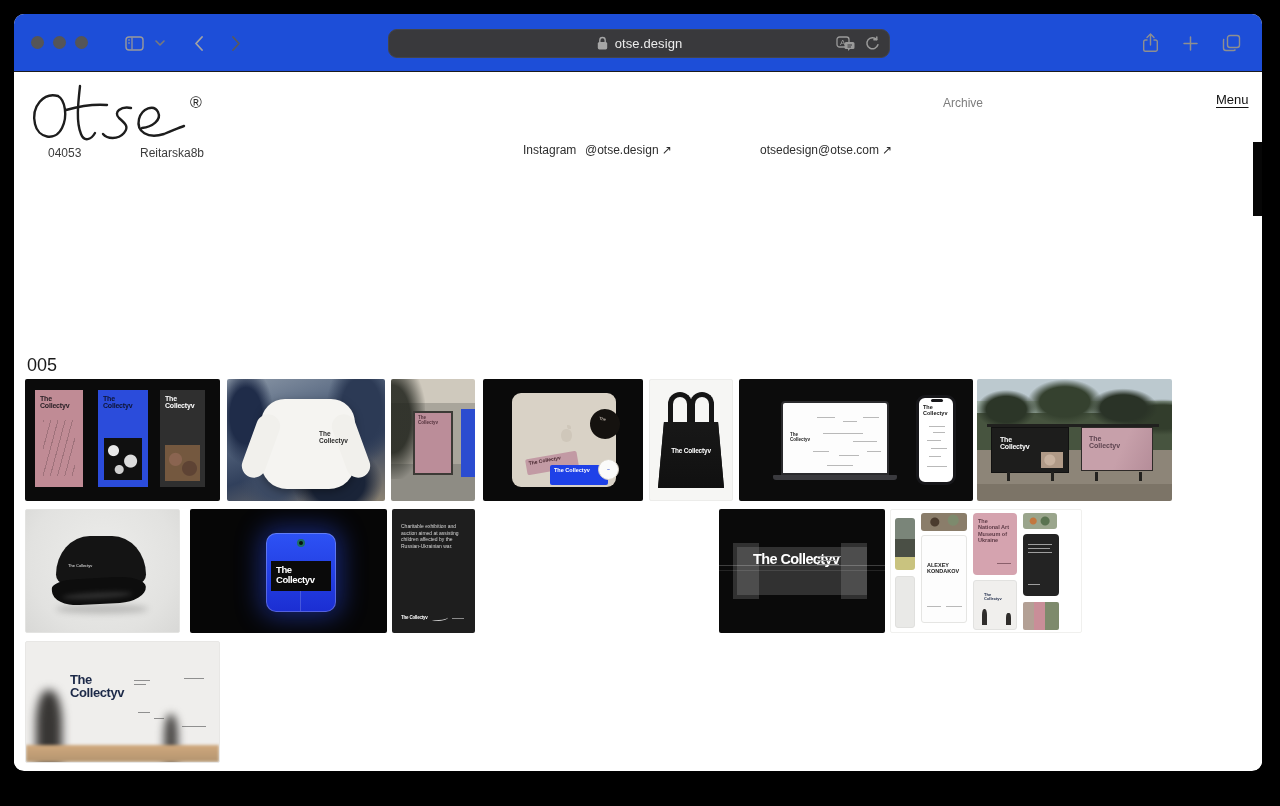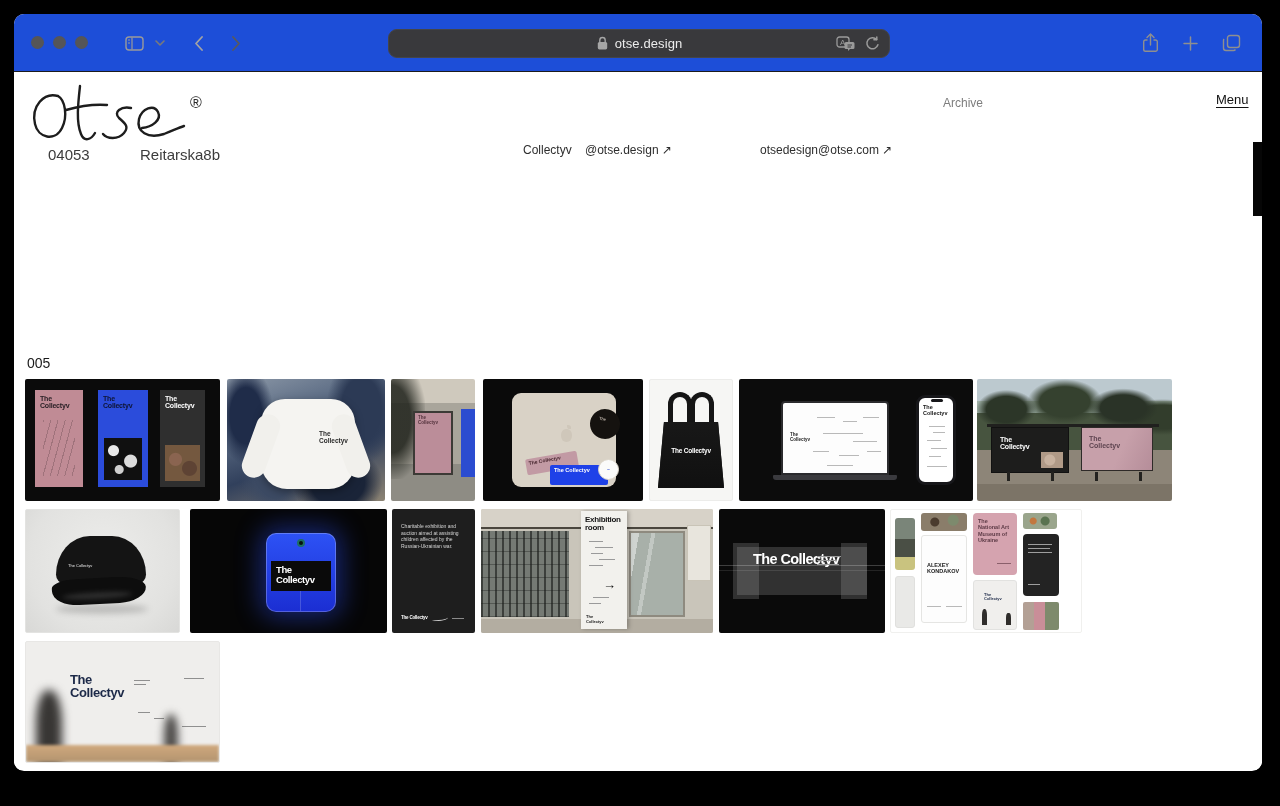--- a/index.html
+++ b/index.html
@@ -20,34 +20,34 @@
     border:1px solid #454548; border-radius:9px; display:flex; align-items:center; justify-content:center; }
   .addr-center { display:flex; align-items:center; gap:6px; }
   .addr-url { color:#ececec; font-size:13px; letter-spacing:.1px; }
   .addr-right { position:absolute; right:9px; top:0; height:27px; display:flex; align-items:center; gap:9px; }
 
   
   .page { position:relative; height:698px; background:#fff; color:#111; }
 
   .logo-svg { position:absolute; left:14px; top:12px; }
   .logo-reg { position:absolute; left:176px; top:22px; font-size:16px; color:#2a2a2a; }
-  .logo-sub { position:absolute; top:74px; font-size:15px; color:#3c3c3c; }
+  .logo-sub { position:absolute; top:74px; font-size:12px; color:#3c3c3c; }
   .sub-zip { left:34px; } .sub-addr { left:126px; }
 
   .studio-title { position:absolute; left:601px; top:21px; font-size:47px; font-weight:400;
     letter-spacing:-.5px; color:#0c0c0c; white-space:nowrap; }
   .hdr-link { position:absolute; top:71px; font-size:12px; color:#2e2e2e; white-space:nowrap; }
   .lk-insta { left:509px; } .lk-handle { left:571px; } .lk-mail { left:746px; }
   .archive { position:absolute; left:929px; top:24px; font-size:12px; color:#7d7d7d; }
   .menu { position:absolute; left:1202px; top:20px; font-size:13px; color:#111;
     text-decoration:underline; text-underline-offset:3px; cursor:pointer; }
 
   .projects-h { position:absolute; left:8px; top:118px; font-size:92px; font-weight:400;
     letter-spacing:-3px; color:#0a0a0a; line-height:1; }
-  .count { position:absolute; left:13px; top:283px; font-size:14px; color:#1a1a1a; }
+  .count { position:absolute; left:13px; top:283px; font-size:18px; color:#1a1a1a; }
 
   .scroll-thumb { position:absolute; right:0; top:70px; width:9px; height:74px; background:#060606; }
 
   
   .t { position:absolute; overflow:hidden; border-radius:2px; cursor:pointer; }
   .bw { color:#fff; font-weight:bold; line-height:1.03; letter-spacing:-.2px; }
   .ln { position:absolute; background:#b9b9b9; height:1px; }
 
   #t1 { left:11px;  top:307px; width:195px; height:122px; background:#0b0b0b; }
   #t2 { left:213px; top:307px; width:158px; height:122px; }
@@ -324,21 +324,21 @@
         <path d="M52,2 C50,20 48,38 53,50 C56,58 63,56 67,49"></path>
         <path d="M38,26 C52,22 66,20 79,21"></path>
         <path d="M103,24 C93,22 85,28 91,34 C98,40 101,43 96,49 C90,56 79,55 75,50"></path>
         <path d="M114,44 C124,43 134,36 130,28 C126,20 114,24 111,35 C108,48 120,55 136,50 C144,47 150,44 156,42"></path>
       </g>
     </svg>
     <span class="logo-reg">®</span>
     <span class="logo-sub sub-zip">04053</span>
     <span class="logo-sub sub-addr">Reitarska8b</span>
 
-    <a class="hdr-link lk-insta">Collectyv</a>
+    <a class="hdr-link lk-insta">Instagram</a>
     <a class="hdr-link lk-handle">@otse.design ↗</a>
     <a class="hdr-link lk-mail">otsedesign@otse.com ↗</a>
     <a class="archive">Archive</a>
     <a class="menu">Menu</a>
 
     <div class="count">005</div>
 
     <div class="t" id="t1">
       <div class="poster p-pink">
         <div class="po-title" style="color:#2a2026;">The Collectyv</div>
@@ -448,39 +448,20 @@
 
     <div class="t" id="t10">
       <div class="stmt">Charitable exhibition and auction aimed at assisting children affected by the Russian-Ukrainian war.</div>
       <div class="stmt-foot">
         <span class="bw">The Collectyv</span>
         <span class="sig"></span>
         <span class="stmt-dash"></span>
       </div>
     </div>
 
-    <div class="t" id="t11">
-      <div class="fascia"></div>
-      <div class="gate"></div>
-      <div class="glass"></div>
-      <div class="booth"></div>
-      <div class="ground"></div>
-      <div class="pillar">
-        <div class="pillar-title">Exhibition room</div>
-        <div class="ln" style="left:8px;top:30px;width:14px;"></div>
-        <div class="ln" style="left:14px;top:36px;width:18px;"></div>
-        <div class="ln" style="left:10px;top:42px;width:12px;"></div>
-        <div class="ln" style="left:18px;top:48px;width:16px;"></div>
-        <div class="ln" style="left:8px;top:54px;width:14px;"></div>
-        <div class="ln" style="left:12px;top:86px;width:16px;"></div>
-        <div class="ln" style="left:8px;top:92px;width:12px;"></div>
-        <div class="pillar-arrow">→</div>
-        <div class="pillar-brand">The Collectyv</div>
-      </div>
-    </div>
 
     <div class="t" id="t12">
       <div class="vblock vb-l"></div>
         <div class="vblock vb-r"></div>
       <div class="hband"></div>
       <div class="hline" style="top:56px;"></div>
       <div class="hline" style="top:61px;opacity:.5;"></div>
       <div class="bb-brand">The Collectyv</div>
       <div class="ln" style="left:98px;top:47px;width:24px;background:#9a9a9a;"></div>
       <div class="ln" style="left:98px;top:51px;width:20px;background:#9a9a9a;"></div>

